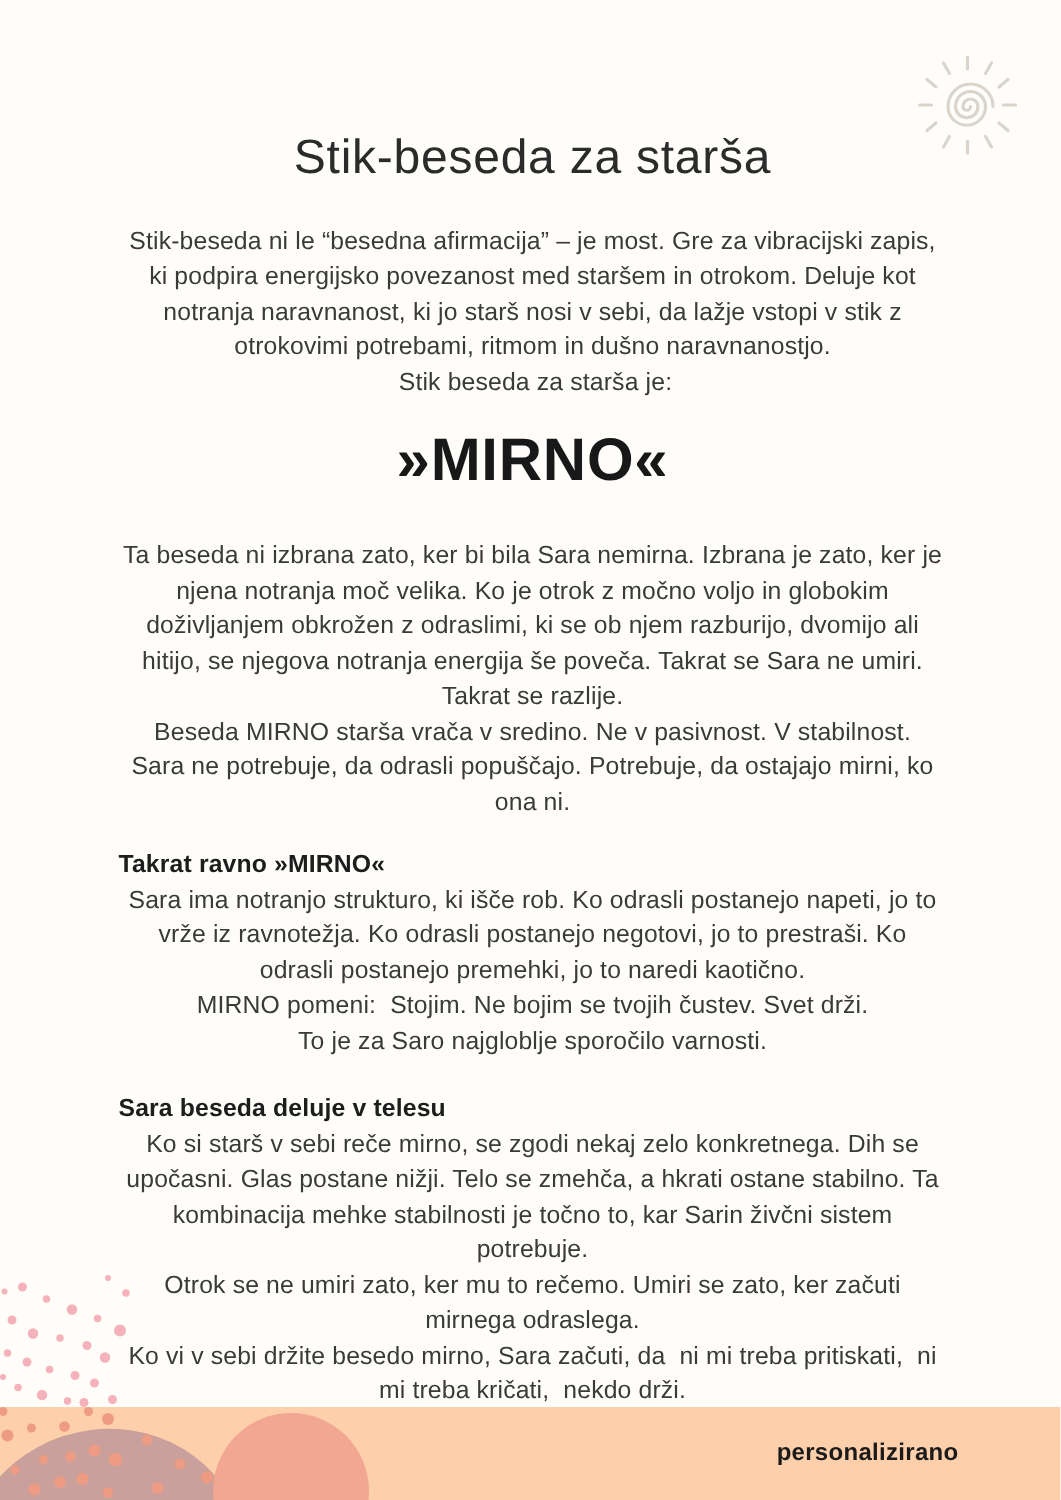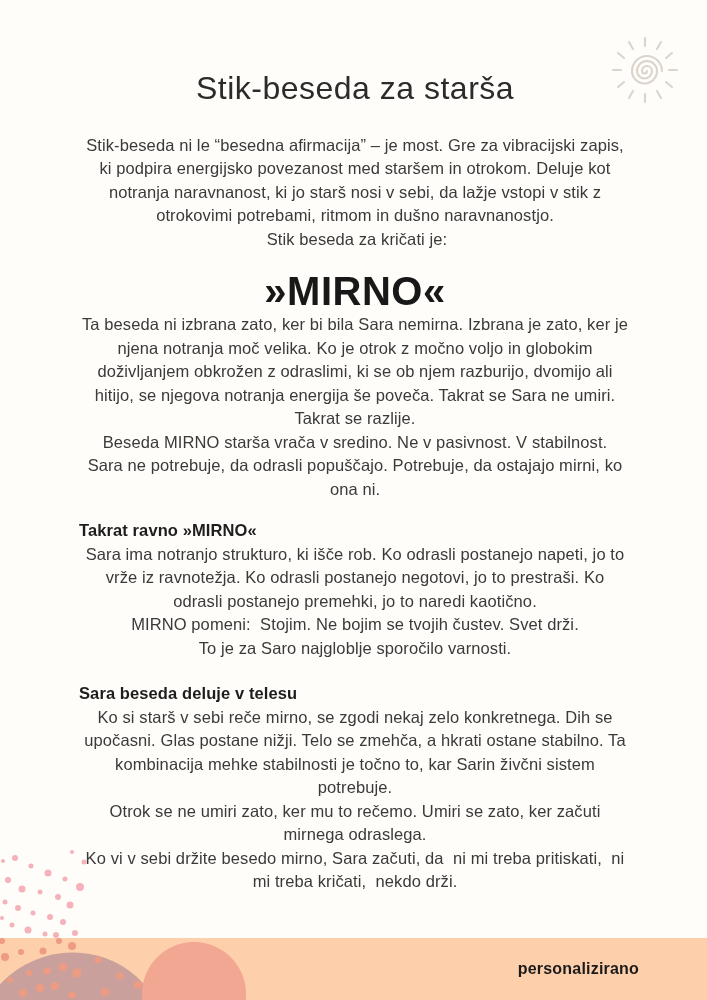--- a/index.html
+++ b/index.html
@@ -9,21 +9,21 @@
     background: #fffdf9;
   }
   .page {
     position: relative;
     width: 707px; height: 1000px;
     background: #fffdf9;
     overflow: hidden;
   }
   .content {
     position: absolute;
-    left: 79px; top: 0;
+    left: 79px; top: 16px;
     width: 552px;
     color: #3a3a3a;
   }
   .page-title {
     margin: 70px 0 0 0;
     font-size: 32px;
     font-weight: 400;
     letter-spacing: 0.5px;
     color: #2b2b2b;
     text-align: center;
@@ -42,21 +42,21 @@
   .lead-in { padding-left: 4px; }
   .keyword-heading {
     margin: 18px 0 0 0;
     font-size: 40px;
     font-weight: 800;
     letter-spacing: 0.5px;
     color: #181818;
     text-align: center;
     line-height: 1.1;
   }
-  .keyword-para { margin-top: 0; }
+  .keyword-para { margin-top: 30px; }
   .section { margin-top: 0; }
   .section-1 { margin-top: 18px; }
   .section-2 { margin-top: 22px; }
   .section-heading {
     margin: 0;
     font-size: 16.5px;
     line-height: 23.5px;
     font-weight: 700;
     letter-spacing: 0.1px;
     color: #1d1d1d;
@@ -124,21 +124,21 @@
         <line x1="68" y1="52" x2="74" y2="57"></line>
       </g>
     </svg>
   </div>
 
   <div class="content">
 
     <h1 class="page-title">Stik-beseda za starša</h1>
 
     <p class="body-text intro">Stik-beseda ni le “besedna afirmacija” – je most. Gre za vibracijski zapis, ki podpira energijsko povezanost med staršem in otrokom. Deluje kot notranja naravnanost, ki jo starš nosi v sebi, da lažje vstopi v stik z otrokovimi potrebami, ritmom in dušno naravnanostjo.</p>
-    <p class="body-text lead-in">Stik beseda za kričati je:</p>
+    <p class="body-text lead-in">Stik beseda za starša je:</p>
 
     <h2 class="keyword-heading">»MIRNO«</h2>
 
     <p class="body-text keyword-para">Ta beseda ni izbrana zato, ker bi bila Sara nemirna. Izbrana je zato, ker je njena notranja moč velika. Ko je otrok z močno voljo in globokim doživljanjem obkrožen z odraslimi, ki se ob njem razburijo, dvomijo ali hitijo, se njegova notranja energija še poveča. Takrat se Sara ne umiri. Takrat se razlije.
 Beseda MIRNO starša vrača v sredino. Ne v pasivnost. V stabilnost.
 Sara ne potrebuje, da odrasli popuščajo. Potrebuje, da ostajajo mirni, ko ona ni.</p>
 
     <section class="section section-1">
       <h3 class="section-heading">Takrat ravno »MIRNO«</h3>
       <p class="body-text">Sara ima notranjo strukturo, ki išče rob. Ko odrasli postanejo napeti, jo to vrže iz ravnotežja. Ko odrasli postanejo negotovi, jo to prestraši. Ko odrasli postanejo premehki, jo to naredi kaotično.

